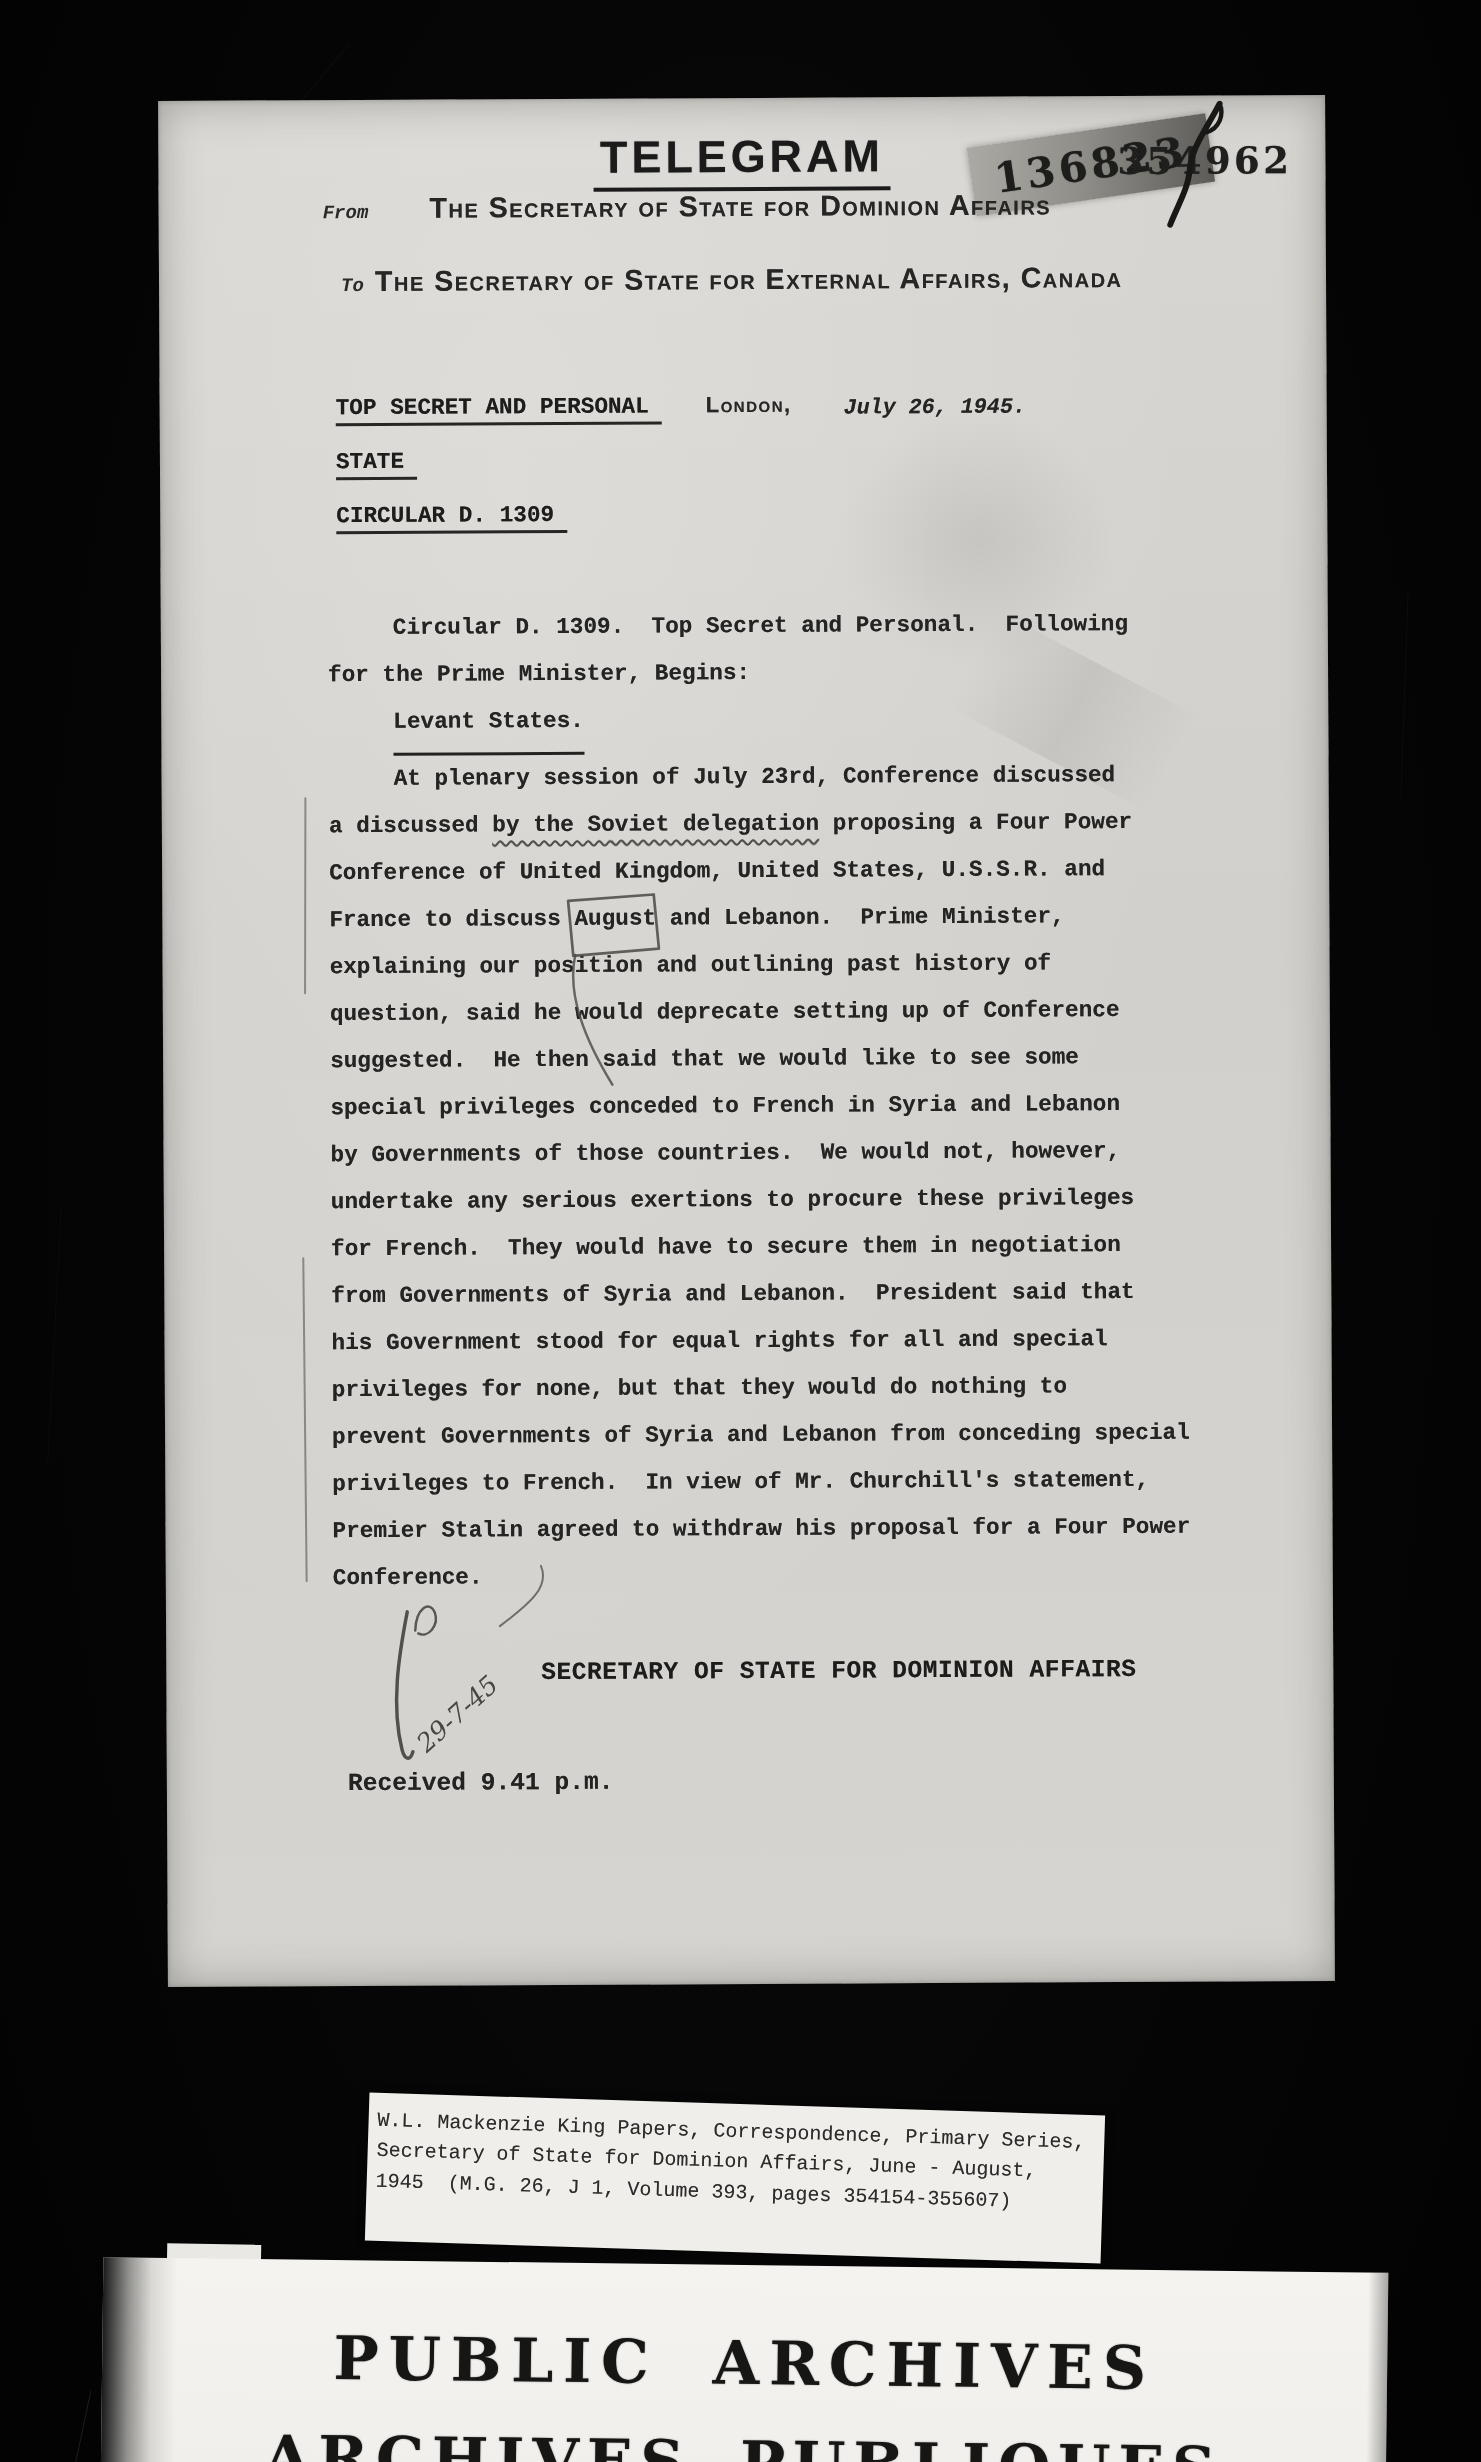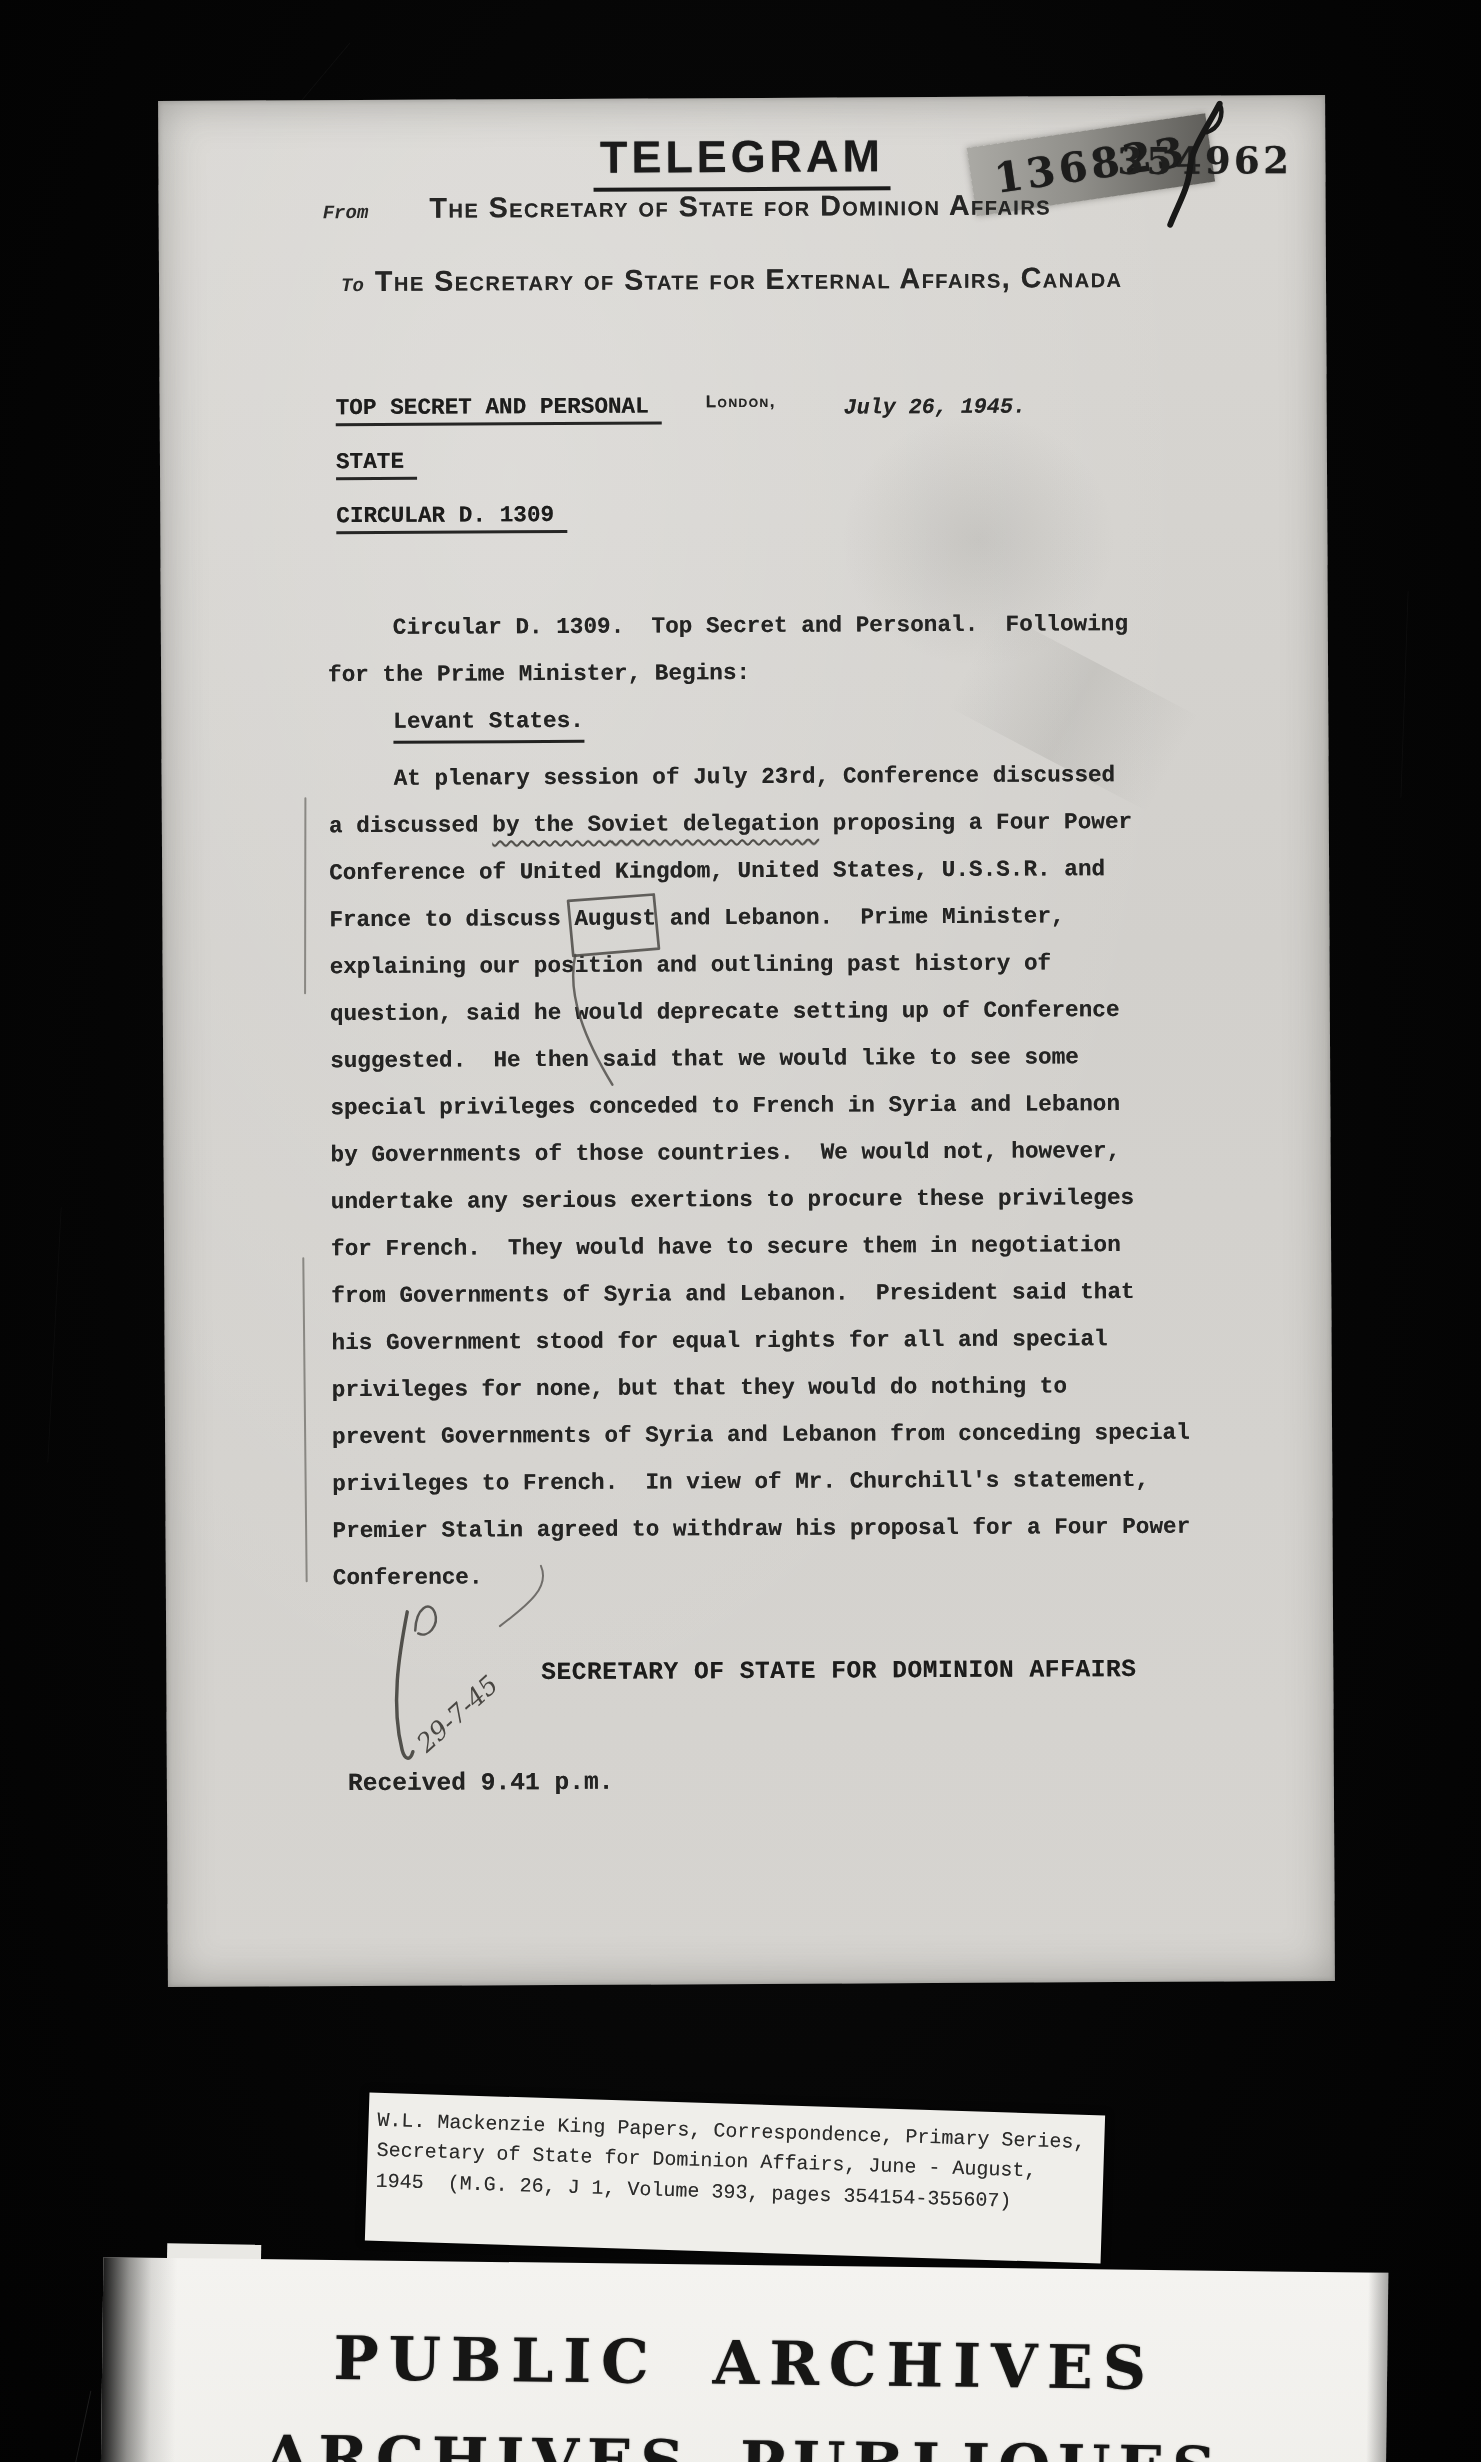--- a/index.html
+++ b/index.html
@@ -50,21 +50,21 @@
   .hdr-line span{display:inline-block;font-family:"Liberation Mono", monospace;font-weight:700;font-size:22.7px;
         color:#1d1d1c;white-space:pre;border-bottom:3.4px solid #262625;padding:0 12.8px 2px 0;
         text-shadow:0 0 0.5px rgba(20,20,20,.6);}
   .place{position:absolute;left:546px;top:294px;}
   .date{position:absolute;left:684px;top:298px;font-size:21.7px;font-style:italic;}
 
   .text-block{position:absolute;left:167px;top:507px;width:926px;}
   .tl{height:47px;line-height:42px;font-size:22.7px;}
   .indent{padding-left:65px;}
   .gap-top{margin-top:9.8px;}
-  .subject-underline{border-bottom:3.9px solid #222221;padding-bottom:6px;}
+  .subject-underline{border-bottom:3.9px solid #222221;padding-bottom:18px;}
   .wavy{text-decoration:underline;text-decoration-style:wavy;text-decoration-color:rgba(72,70,64,.8);
         text-decoration-thickness:1.5px;text-underline-offset:8.9px;}
 
   .signature{position:absolute;left:375px;top:1560px;font-size:24.6px;letter-spacing:0.5px;color:#1c1c1b;}
   .received{position:absolute;left:181px;top:1670px;font-size:24.6px;color:#232322;}
 
   .pencil-line{position:absolute;width:2px;background:rgba(74,72,68,.55);border-radius:1.5px;}
   .overlay-svg{position:absolute;pointer-events:none;}
 
   
@@ -132,21 +132,21 @@
       <div class="hdr-line">
         <span>TOP SECRET AND PERSONAL</span>
       </div>
       <div class="hdr-line">
         <span>STATE</span>
       </div>
       <div class="hdr-line">
         <span>CIRCULAR D. 1309</span>
       </div>
     </div>
-    <div class="place lh-caps" style="font-size:17px;position:absolute;">London,</div>
+    <div class="place lh-caps" style="font-size:22px;position:absolute;">London,</div>
     <div class="date typed">July 26, 1945.</div>
 
     <div class="text-block">
       <div class="tl typed indent">Circular D. 1309.  Top Secret and Personal.  Following</div>
       <div class="tl typed">for the Prime Minister, Begins:</div>
       <div class="tl typed indent"><span class="subject-underline">Levant States.</span></div>
 
       <div class="tl typed indent gap-top">At plenary session of July 23rd, Conference discussed</div>
       <div class="tl typed"><span>a discussed </span><span class="wavy">by the Soviet delegation</span><span> proposing a Four Power</span></div>
       <div class="tl typed">Conference of United Kingdom, United States, U.S.S.R. and</div>

